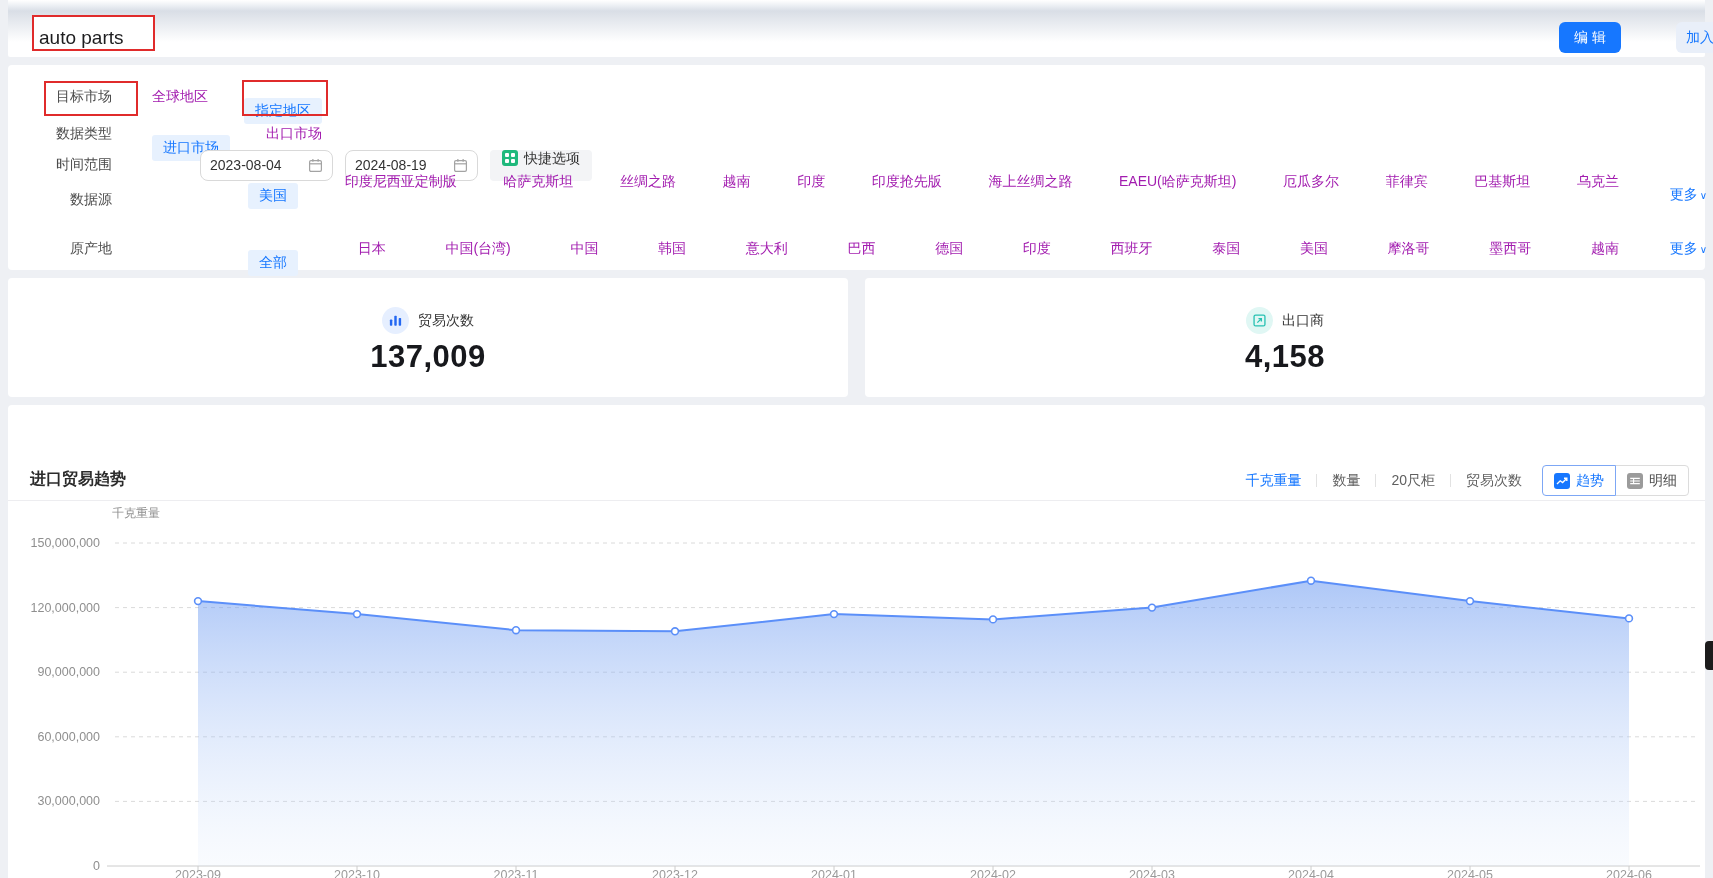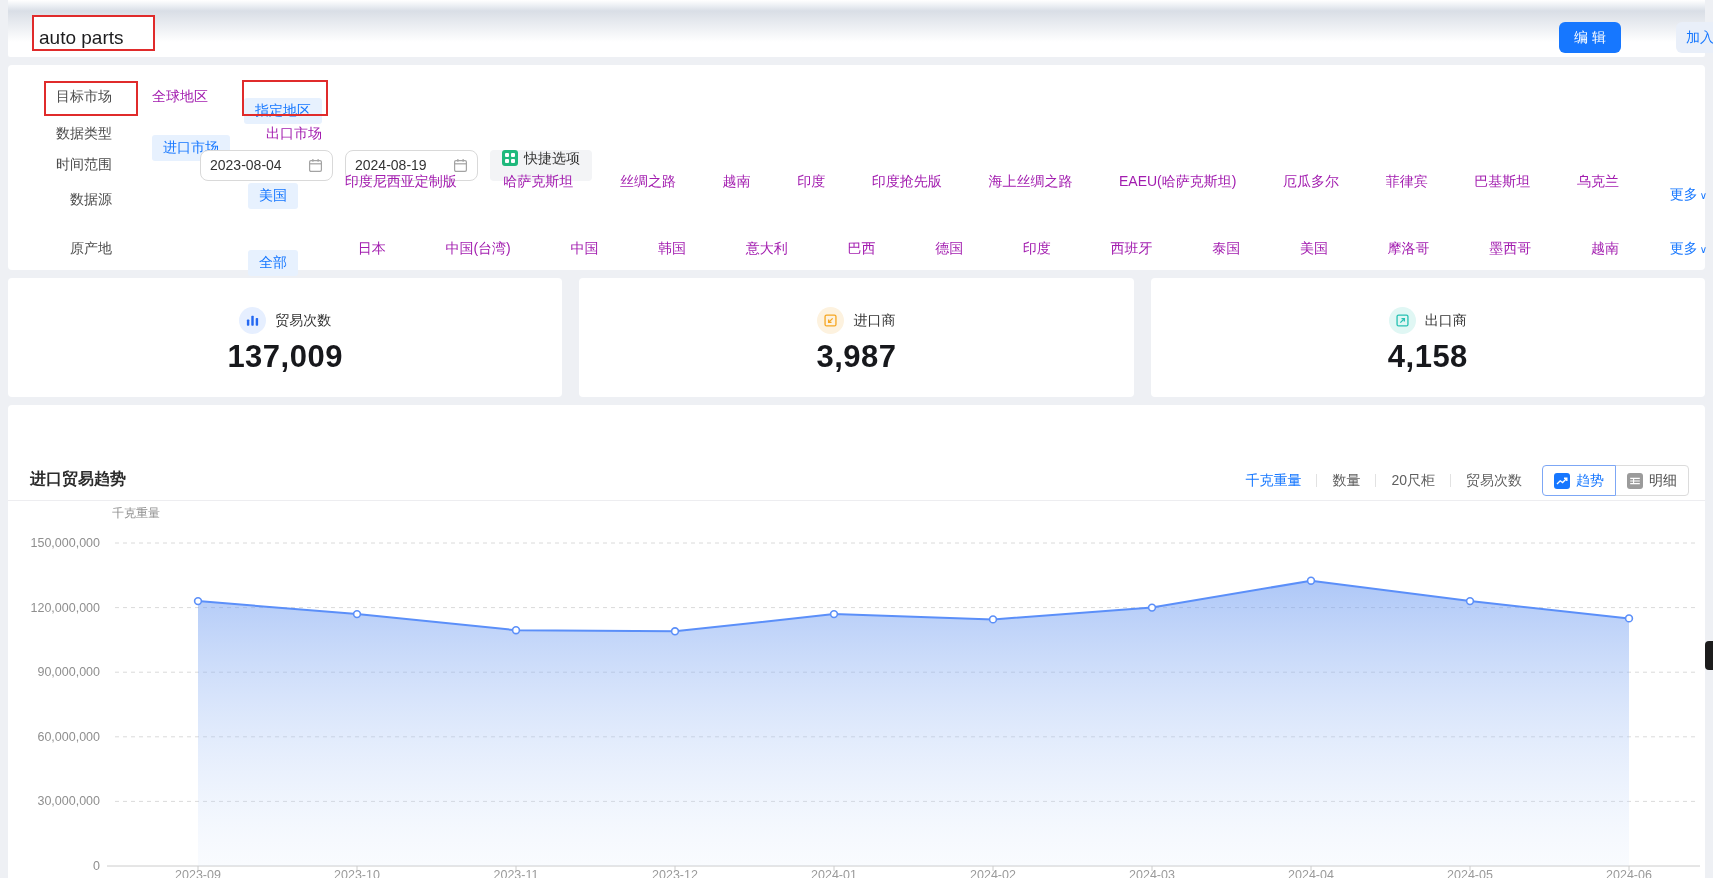--- a/index.html
+++ b/index.html
@@ -202,32 +202,20 @@
         <span class="stat-icon" style="background: rgb(230, 239, 255);">
           <svg width="15" height="15" viewBox="0 0 16 16">
             <rect x="2" y="7" width="2.6" height="6.5" rx="0.8" fill="#2468f2"></rect>
             <rect x="6.7" y="3" width="2.6" height="10.5" rx="0.8" fill="#2468f2"></rect>
             <rect x="11.4" y="5.3" width="2.6" height="8.2" rx="0.8" fill="#2468f2"></rect>
           </svg>
         </span>
         <span class="stat-label">贸易次数</span>
       </div>
       <div class="stat-value">137,009</div>
-    </div>
-    <div class="stat-card">
-      <div class="stat-head">
-        <span class="stat-icon" style="background: rgb(253, 242, 223);">
-          <svg width="15" height="15" viewBox="0 0 16 16" fill="none" stroke="#f5a623" stroke-width="1.4">
-            <rect x="2.2" y="2.2" width="11.6" height="11.6" rx="1.6"></rect>
-            <path d="M10.3 5.7 L6 10 M6 6.9 v3.1 h3.1"></path>
-          </svg>
-        </span>
-        <span class="stat-label">进口商</span>
-      </div>
-      <div class="stat-value">3,987</div>
     </div>
     <div class="stat-card">
       <div class="stat-head">
         <span class="stat-icon" style="background: rgb(224, 247, 244);">
           <svg width="15" height="15" viewBox="0 0 16 16" fill="none" stroke="#26c1b2" stroke-width="1.4">
             <rect x="2.2" y="2.2" width="11.6" height="11.6" rx="1.6"></rect>
             <path d="M5.7 10.3 L10 6 M6.9 6 h3.1 v3.1"></path>
           </svg>
         </span>
         <span class="stat-label">出口商</span>

